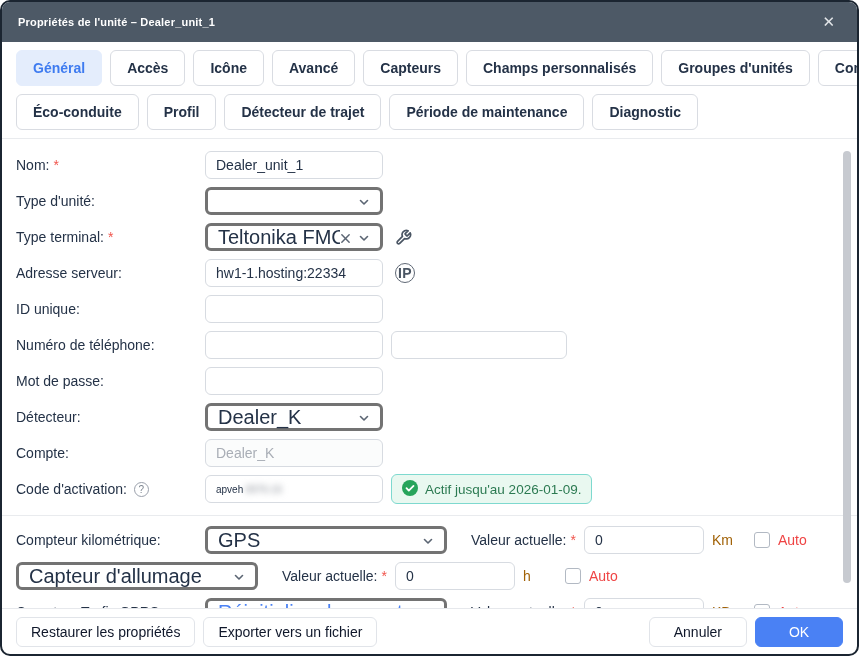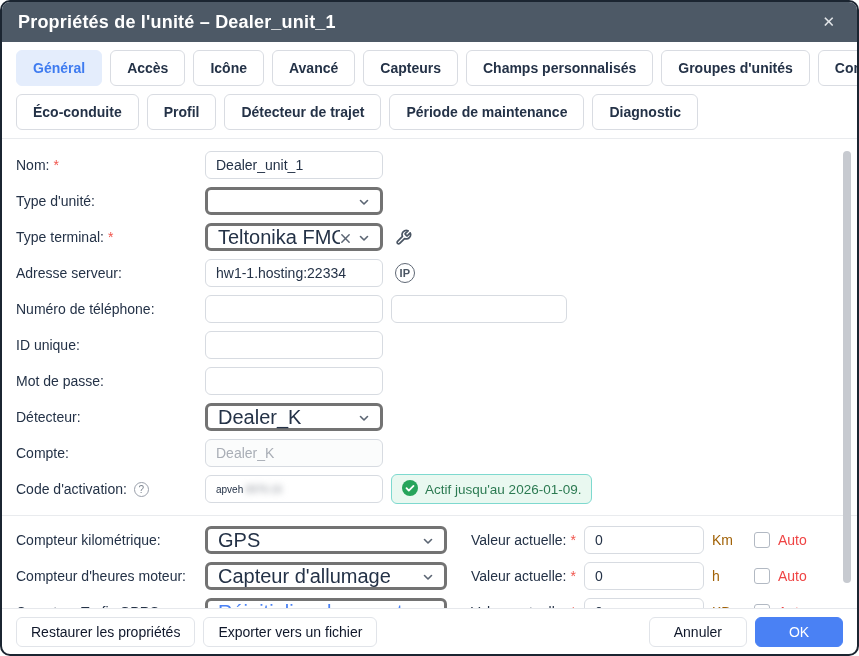--- a/index.html
+++ b/index.html
@@ -11,21 +11,21 @@
     border:2px solid #1b2531; border-radius:10px;
     background:#fff; overflow:hidden;
     display:flex; flex-direction:column;
   }
 
   
   .dlg-header{
     height:40px; flex:0 0 40px; background:#4d5966; color:#fff;
     display:flex; align-items:center; padding:0 16px;
   }
-  .dlg-title{ font-size:18px; font-weight:bold; letter-spacing:.2px; }
+  .dlg-title{ font-size:11px; font-weight:bold; letter-spacing:.2px; }
   .close-x{ margin-left:auto; color:#e3e6e9; font-size:15px; cursor:pointer; padding:4px 6px; }
 
   
   .tabs{ padding:8px 14px; border-bottom:1px solid #e9ebee; }
   .tabs-row{ display:flex; gap:8px; }
   .tabs-row + .tabs-row{ margin-top:8px; }
   .tab{
     height:36px; padding:0 16px; background:#fff;
     border:1px solid #d9dce2; border-radius:6px;
     font-family:"Liberation Sans",sans-serif;
@@ -62,21 +62,21 @@
     padding:0 10px; font-size:20px; color:#243247; background:#fff;
     display:flex; align-items:center; cursor:pointer;
   }
   .select .val{ overflow:hidden; white-space:nowrap; }
   .select .val.link{ color:#4a81f4; }
   .select .icons{ margin-left:auto; display:flex; align-items:center; gap:7px; }
   .select.wide{ width:242px; }
   .rowicon{ margin-left:12px; display:inline-flex; align-items:center; }
   .ip-badge{
     width:20px; height:20px; border:1.6px solid #5f6875; border-radius:50%;
-    font-size:11px; font-weight:bold; color:#4a5563;
+    font-size:14px; font-weight:bold; color:#4a5563;
     display:inline-flex; align-items:center; justify-content:center; letter-spacing:.3px;
   }
   .status-badge{
     margin-left:8px; height:30px; padding:9px 10px;
     background:#e9f8f0; border:1px solid #7ed9cf; border-radius:6px;
     display:inline-flex; align-items:center; gap:7px;
     font-size:13.5px; color:#2c7a52; white-space:nowrap;
   }
   .sep{ height:1px; background:#e9ebee; margin:8px 0 6px -14px; }
 
@@ -175,28 +175,28 @@
 
     <div class="frow">
       <span class="flabel">Adresse serveur:</span>
       <input class="tinput" value="hw1-1.hosting:22334" style="">
       <span class="rowicon">
           <span class="ip-badge">IP</span>
         </span>
     </div>
 
     <div class="frow">
+      <span class="flabel">ID unique:</span>
+      <input class="tinput" value="" style="">
+    </div>
+
+    <div class="frow">
       <span class="flabel">Numéro de téléphone:</span>
       <input class="tinput" value="" style="">
       <input class="tinput second" value="" style="">
-    </div>
-
-    <div class="frow">
-      <span class="flabel">ID unique:</span>
-      <input class="tinput" value="" style="">
     </div>
 
     <div class="frow">
       <span class="flabel">Mot de passe:</span>
       <input class="tinput" value="" style="">
     </div>
 
     <div class="frow">
       <span class="flabel">Détecteur:</span>
       <div class="select">
@@ -248,21 +248,20 @@
           <span>Valeur actuelle:</span>
           <span class="req">*</span>
         </span>
       <input class="vinput" value="0" style="">
       <span class="unit">Km</span>
       <span class="cb"></span>
       <span class="auto-lab">Auto</span>
     </div>
 
     <div class="frow">
-      <span class="flabel">Compteur d'heures moteur:</span>
       <div class="select wide">
         <span class="val">Capteur d'allumage</span>
         <span class="icons">
             <span><svg width="12" height="12" viewBox="0 0 12 12">
                 <path d="M2.5 4.5L6 8l3.5-3.5" stroke="#5b6573" stroke-width="1.6" fill="none" stroke-linecap="round" stroke-linejoin="round"></path>
               </svg></span>
           </span>
       </div>
       <span class="vlabel">
           <span>Valeur actuelle:</span>

